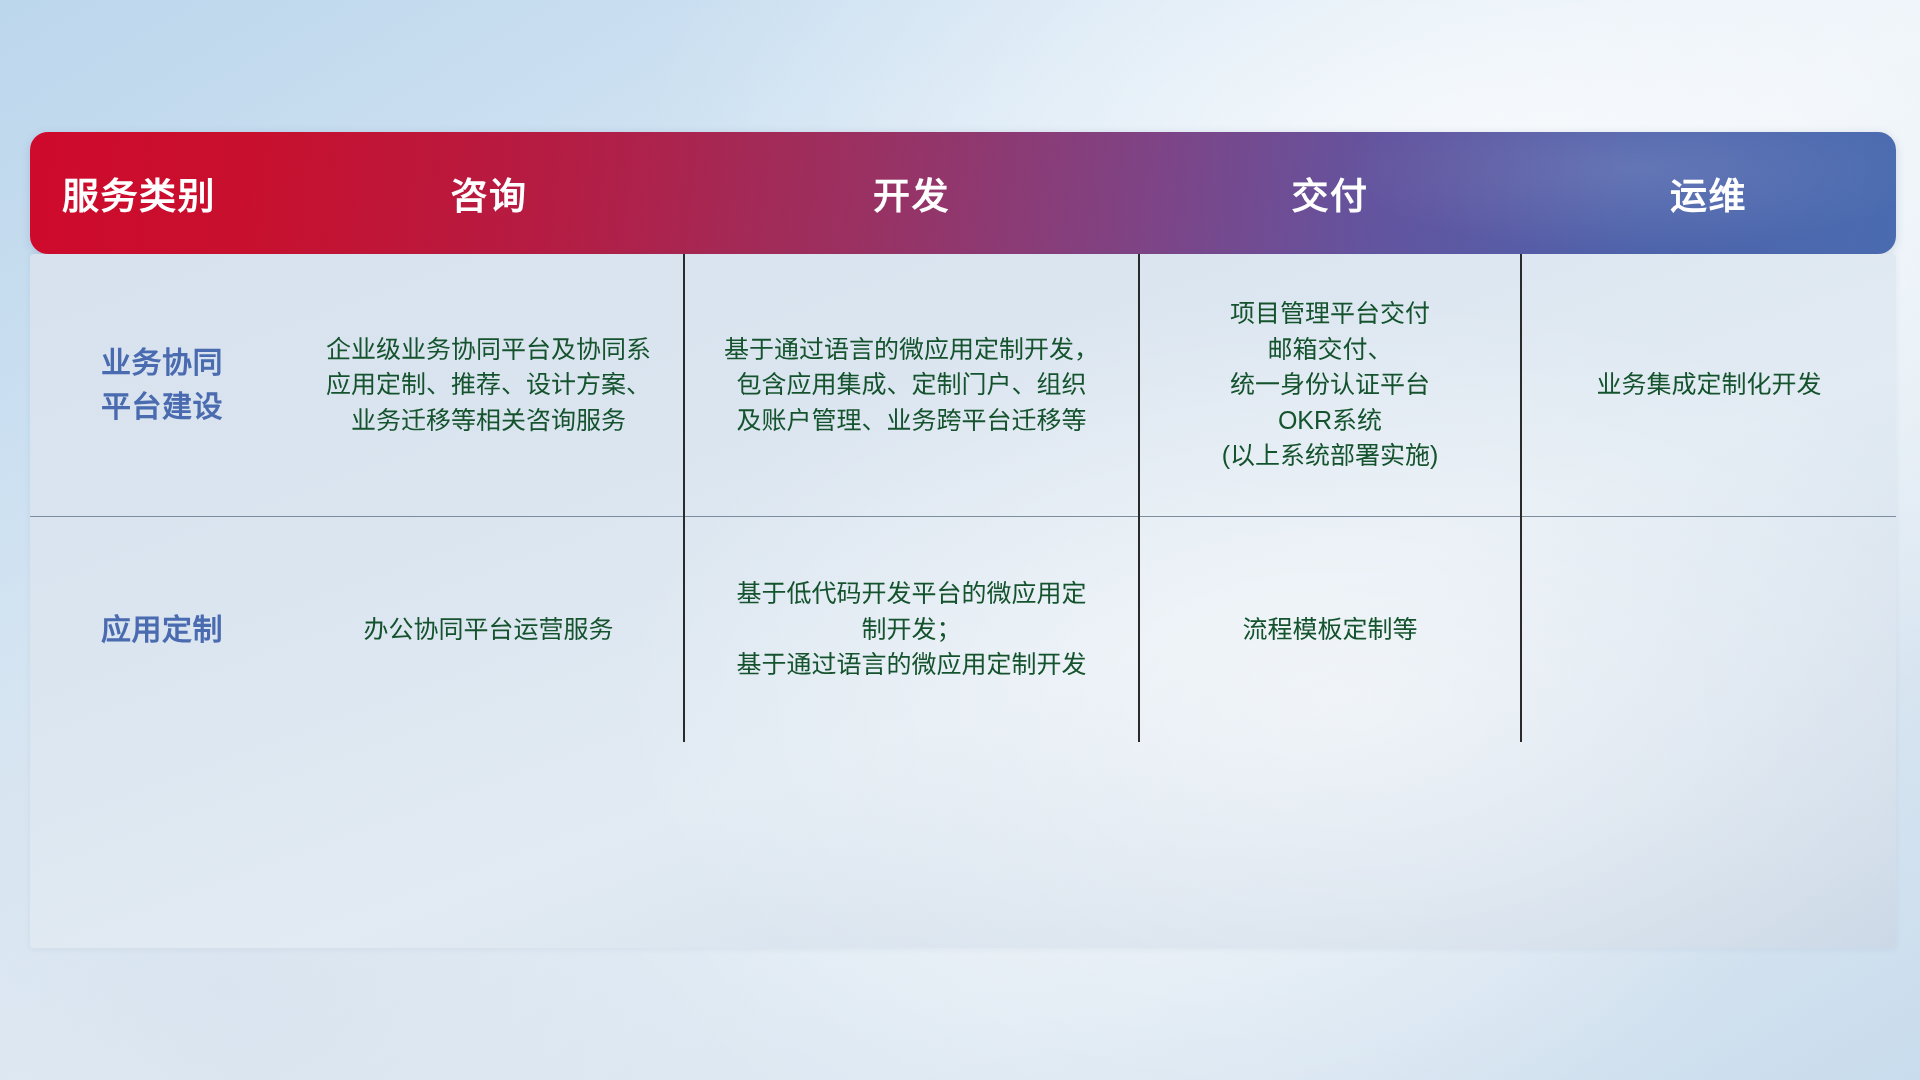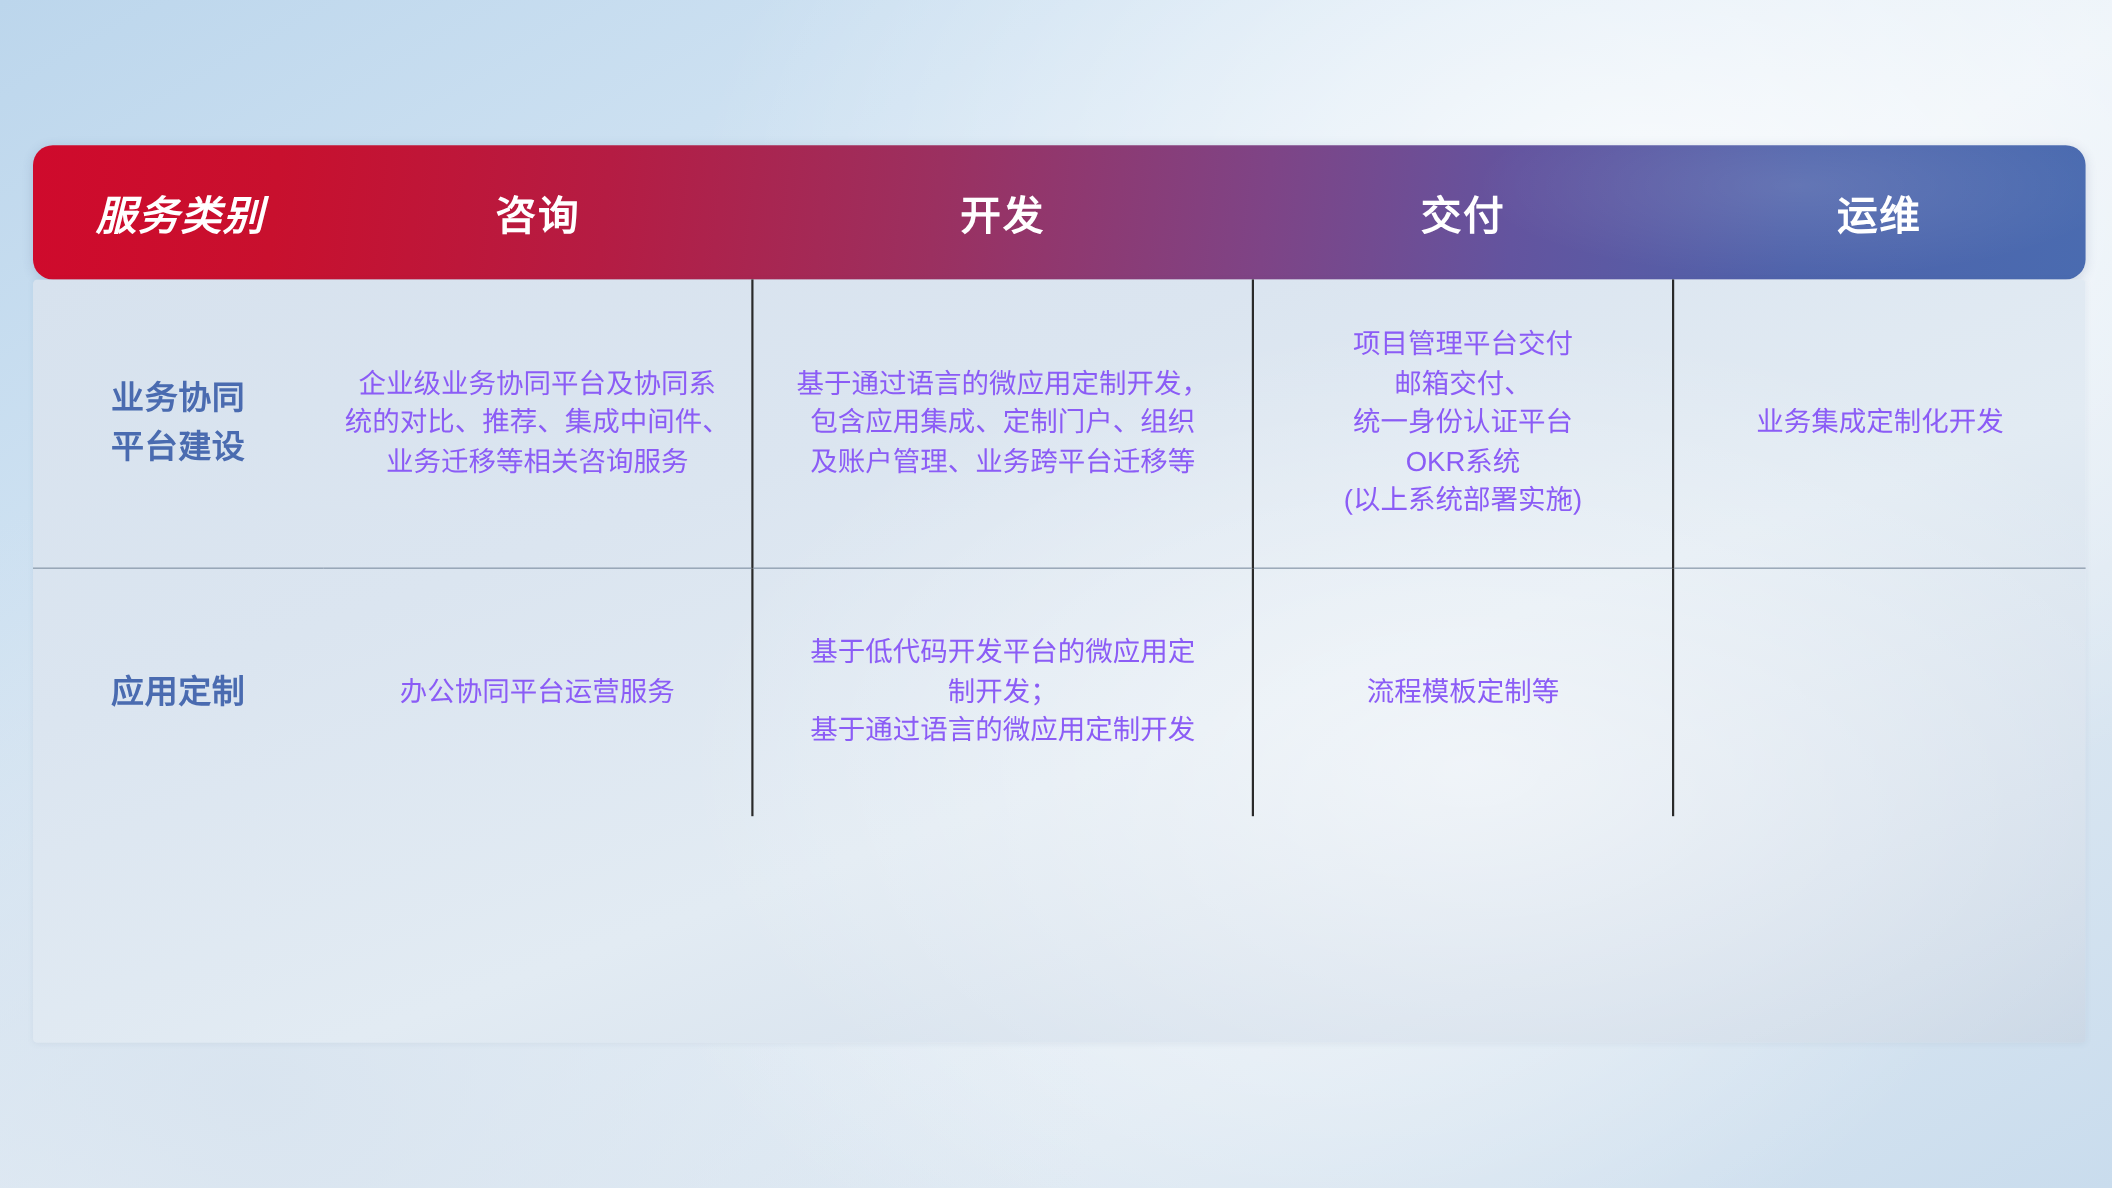--- a/index.html
+++ b/index.html
@@ -91,35 +91,34 @@
       radial-gradient(ellipse 420px 120px at 86% 30%, rgba(255,255,255,0.12) 0%, rgba(255,255,255,0) 70%);
     pointer-events: none;
   }
   thead th .th-label {
     position: relative;
     z-index: 3;
     display: block;
   }
   thead th.th-first .th-label {
     text-align: left;
-    padding-left: 57px;
-    font-style: italic;
+    padding-left: 32px;
   }
 
   
   tbody tr {
     background: transparent;
   }
   tbody td {
     border: none;
     vertical-align: middle;
     text-align: center;
     font-size: 25px;
     line-height: 1.42;
-    color: #8b5cf6;
+    color: #14532d;
     padding: 14px 16px;
     position: relative;
   }
   .body-bg {
     position: absolute;
     left: 30px;
     top: 254px;
     width: 1866px;
     height: 694px;
     border-radius: 4px;
@@ -202,21 +201,21 @@
 
       <tbody>
 
         <tr class="row1">
           <td class="cat">
             <span class="cell-text">业务协同
 平台建设</span>
           </td>
           <td>
             <span class="cell-text">企业级业务协同平台及协同系
-统的对比、推荐、集成中间件、
+应用定制、推荐、设计方案、
 业务迁移等相关咨询服务</span>
           </td>
           <td class="sep-left">
             <span class="cell-text">基于通过语言的微应用定制开发，
 包含应用集成、定制门户、组织
 及账户管理、业务跨平台迁移等</span>
           </td>
           <td class="sep-left">
             <span class="cell-text">项目管理平台交付
 邮箱交付、

